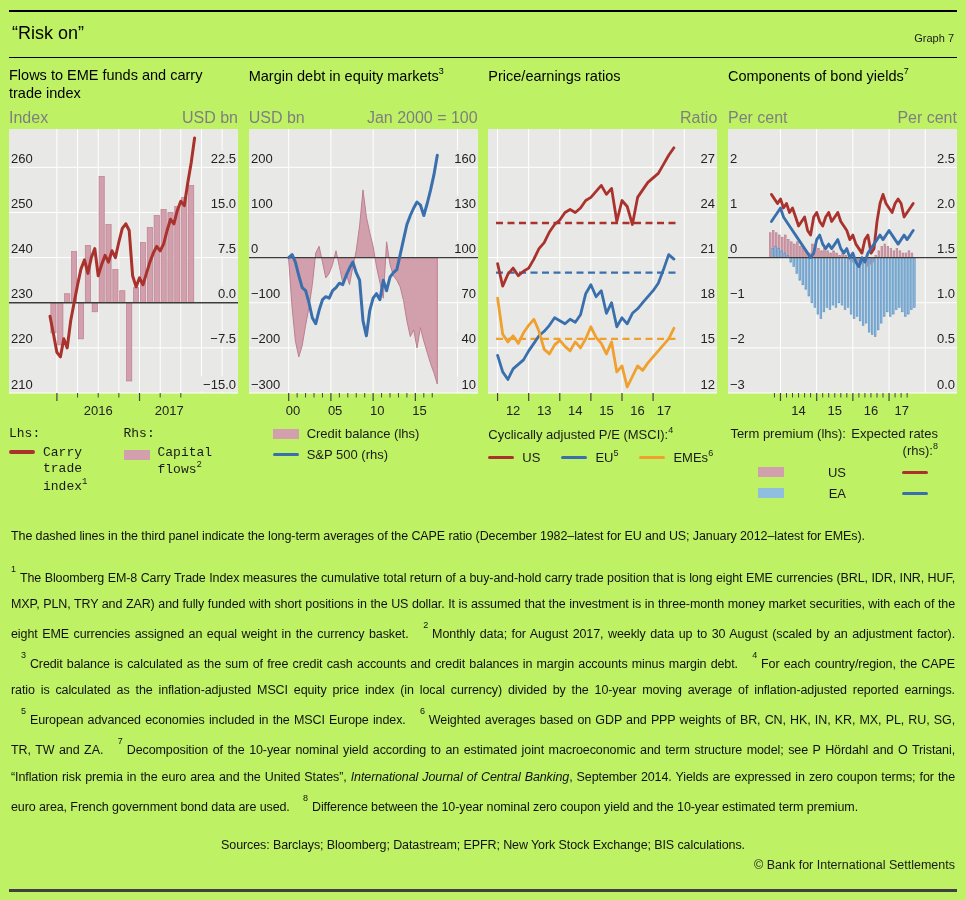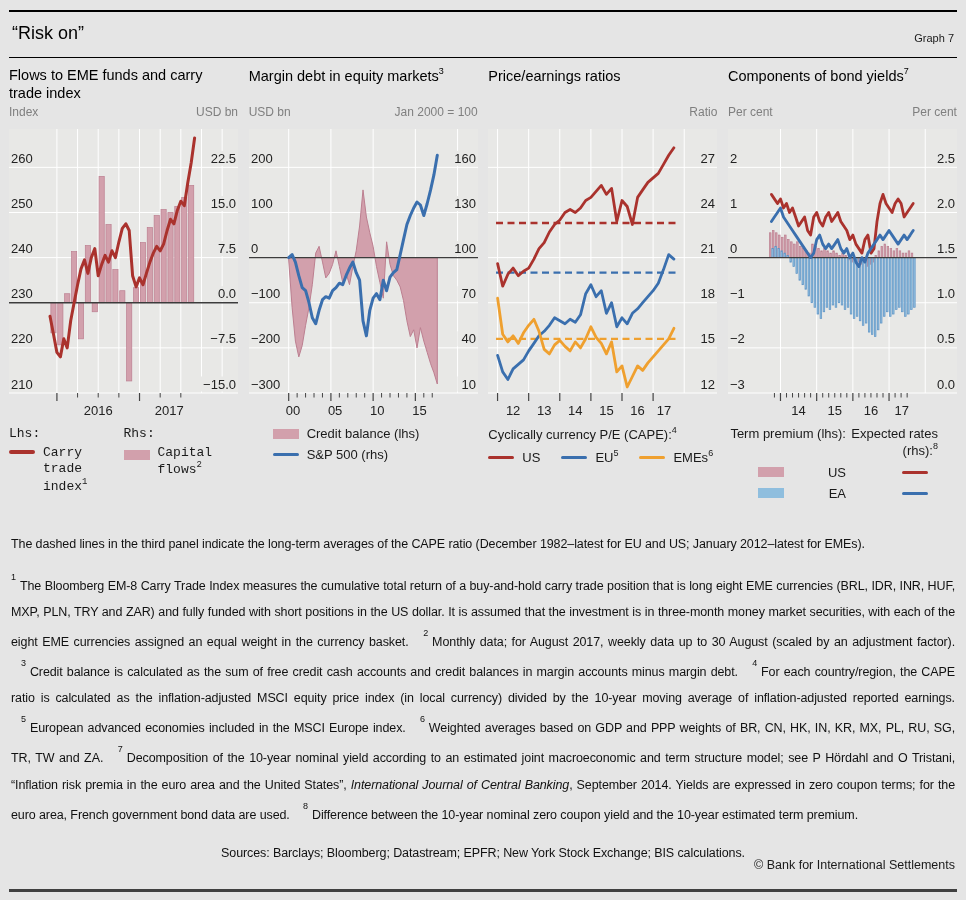--- a/index.html
+++ b/index.html
@@ -1,28 +1,28 @@
 <!DOCTYPE html>
 <html><head>
 <meta charset="utf-8">
 <style>
   * { margin:0; padding:0; box-sizing:border-box; }
   html,body { background:#ffffff; }
   body { font-family:"Liberation Sans", sans-serif; color:#1a1a1a; }
-  .page { position:relative; width:966px; height:900px; background:#e5e5e5; padding:0 9px; overflow:hidden; }
+  .page { position:relative; width:966px; height:900px; background:#bef264; padding:0 9px; overflow:hidden; }
   .hr { height:1.5px; background:#000; }
   .hr-top { margin-top:10px; }
   .header-row { display:flex; justify-content:space-between; align-items:flex-end; padding:11px 3px 13px 3px; }
   .main-title { font-size:18px; font-weight:400; color:#000; }
   .graph-label { font-size:11px; color:#1a1a1a; }
   .panels { display:flex; justify-content:space-between; margin-top:9px; }
   .panel { width:229px; display:flex; flex-direction:column; }
   .ptitle { font-size:14.5px; font-weight:400; line-height:1.18; color:#000; height:44px; }
   .ptitle sup, .legend sup { font-size:9px; position:relative; top:-1px; }
-  .units { display:flex; justify-content:space-between; font-size:12px; color:#7f7f7f; height:18px; align-items:flex-end; padding-bottom:10px; }
+  .units { display:flex; justify-content:space-between; font-size:16px; color:#7f7f7f; height:18px; align-items:flex-end; padding-bottom:2px; }
   svg.chart { display:block; }
   svg text { font-family:"Liberation Sans", sans-serif; }
   .legend { margin-top:5px; font-size:13px; color:#1a1a1a; }
   .sw { display:inline-block; vertical-align:middle; flex:none; }
   .sw.line { width:26px; height:3.5px; border-radius:2px; }
   .sw.rect { width:26px; height:10px; }
   .legend-cols { display:flex;font-family:Liberation Mono, monospace; }
   .lcol { width:50%; }
   .lhead { margin-bottom:4px; }
   .lrow { display:flex; align-items:flex-start; gap:8px; }
@@ -30,21 +30,21 @@
   .lrow .ltext { line-height:1.25; max-width:72px; }
   .legend-list .lrow { margin-left:24px; margin-bottom:6px; align-items:center; }
   .legend-list .lrow .sw { margin-top:0; }
   .leg-head { margin-bottom:7px; }
   .leg-inline { display:flex; align-items:center; gap:7px; }
   .leg-inline .item { display:flex; align-items:center; gap:8px; margin-right:14px; }
   .legend4 { display:grid; grid-template-columns:118px 92px; }
   .legend4 .l4h { line-height:1.25; margin-bottom:5px;text-align:right; }
   .l4left { display:flex; align-items:center; gap:0; justify-content:space-between; padding-left:30px; margin-bottom:6px; }
   .l4right { display:flex; align-items:center; justify-content:flex-end; padding-right:10px; margin-bottom:6px; }
-  .notes { margin-top:24px; font-size:12.5px; line-height:26px; text-align:justify; letter-spacing:-0.1px; color:#111; padding:0 2px; }
+  .notes { margin-top:16px; font-size:12.5px; line-height:26px; text-align:justify; letter-spacing:-0.1px; color:#111; padding:0 2px; }
   .notes p.intro { margin-bottom:12px; }
   .fn-sup { font-size:9px; position:relative; top:-5px; margin:0 4px 0 10px; }
   .fn-sup:first-child { margin-left:0; }
   .sources { margin-top:12px; text-align:center; }
   .copyright { position:absolute; right:11px; bottom:28px; font-size:12.5px; color:#1a1a1a; }
   .hr-bottom { position:absolute; left:9px; right:9px; bottom:8px; height:3px; background:#404040; }
 </style>
 </head>
 <body>
 
@@ -284,21 +284,21 @@
           <line x1="134.00000000000054" y1="264" x2="134.00000000000054" y2="272" stroke="#444" stroke-width="1.2"></line>
           <line x1="165.11111111111214" y1="264" x2="165.11111111111214" y2="272" stroke="#444" stroke-width="1.2"></line>
           <text x="25.111111111109963" y="286" text-anchor="middle" font-size="13" fill="#222">12</text>
           <text x="56.22222222222155" y="286" text-anchor="middle" font-size="13" fill="#222">13</text>
           <text x="87.33333333333316" y="286" text-anchor="middle" font-size="13" fill="#222">14</text>
           <text x="118.44444444444474" y="286" text-anchor="middle" font-size="13" fill="#222">15</text>
           <text x="149.55555555555634" y="286" text-anchor="middle" font-size="13" fill="#222">16</text>
           <text x="175.99999999999838" y="286" text-anchor="middle" font-size="13" fill="#222">17</text>
         </svg>
       <div class="legend">
-        <div class="leg-head"><span>Cyclically currency P/E (CAPE):</span><sup>4</sup></div>
+        <div class="leg-head"><span>Cyclically adjusted P/E (MSCI):</span><sup>4</sup></div>
         <div class="leg-inline">
           <span class="item">
               <span class="sw line" style="background: rgb(170, 50, 45);"></span>
               <span><span>US</span><sup></sup></span>
             </span>
           <span class="item">
               <span class="sw line" style="background: rgb(58, 111, 174);"></span>
               <span><span>EU</span><sup>5</sup></span>
             </span>
           <span class="item">

